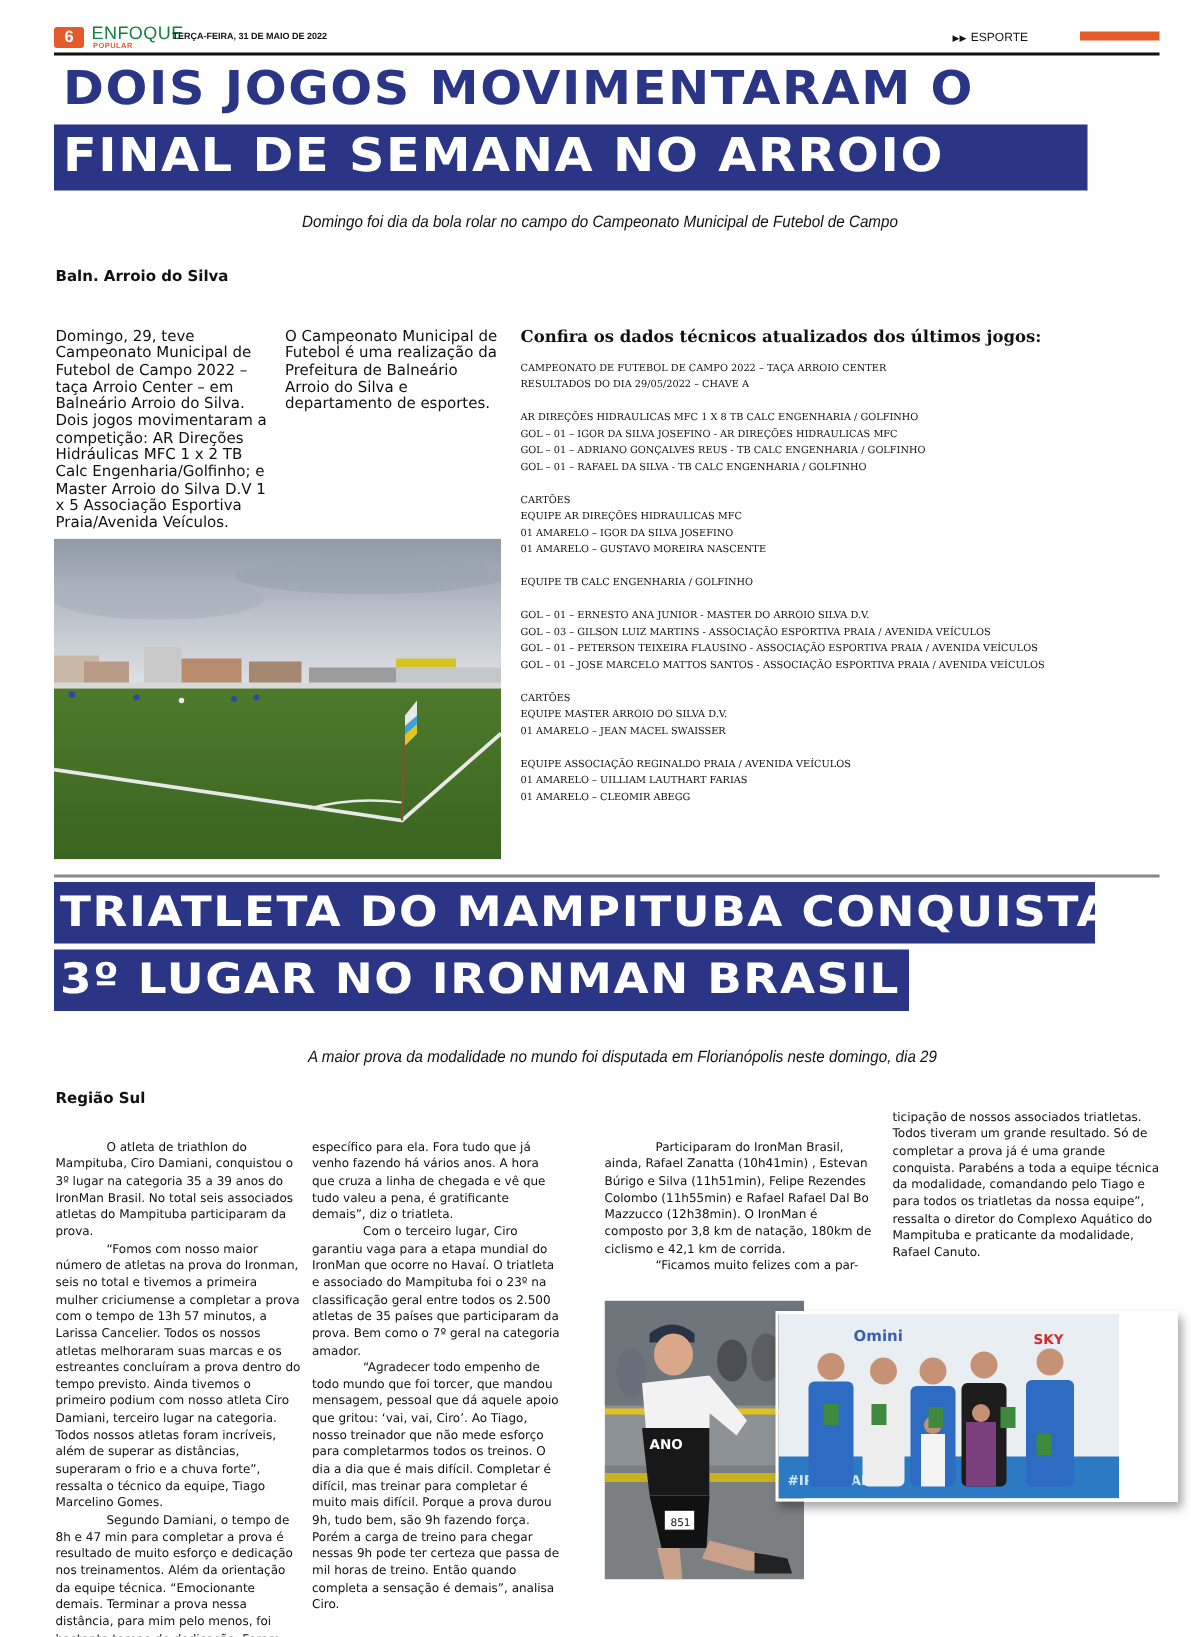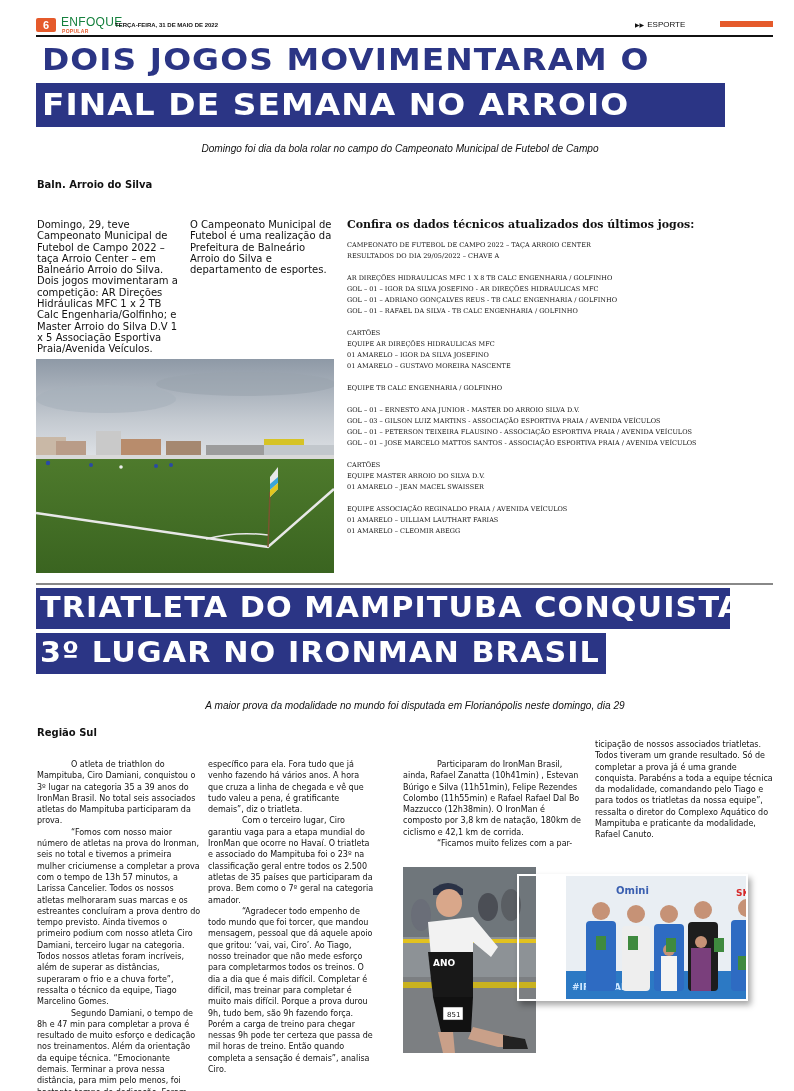--- a/index.html
+++ b/index.html
@@ -41,21 +41,21 @@
   
   .tech { position: absolute; left: 347px; top: 219px; width: 425px; font-family: "DejaVu Serif", serif; font-size: 6.5px; line-height: 11px; color: #111; }
   .tech-title { font-family: "DejaVu Serif", serif; font-weight: bold; font-size: 11px; line-height: 12px; margin-bottom: 9px; }
   .tech-line { white-space: nowrap; }
   .tech-gap { height: 11px; }
 
   
   .photo { position: absolute; overflow: hidden; }
   .field-photo { left: 36px; top: 359px; width: 298px; height: 214px; }
   .runner-photo { left: 403px; top: 867px; width: 133px; height: 186px; }
-  .podium-photo { left: 517px; top: 874px; width: 231px; height: 127px; box-shadow: 3px 4px 6px rgba(0,0,0,0.35); border: 2px solid #fff; padding-left: 47px; }
+  .podium-photo { left: 517px; top: 874px; width: 268px; height: 127px; box-shadow: 3px 4px 6px rgba(0,0,0,0.35); border: 2px solid #fff; }
 
   .mid-rule { position: absolute; left: 36px; top: 583px; width: 737px; height: 2px; background: #888; }
 
   .hl2a-bg { position: absolute; left: 36px; top: 588px; width: 694px; height: 41px; background: #2b3585; }
   .hl2a { left: 40px; top: 594px; color: #fff; font-size: 28px; transform: scaleX(1.08); transform-origin: left; }
   .hl2b-bg { position: absolute; left: 36px; top: 633px; width: 570px; height: 41px; background: #2b3585; }
   .hl2b { left: 40px; top: 639px; color: #fff; font-size: 28px; transform: scaleX(1.08); transform-origin: left; }
 
   .t1 { left: 37px; top: 759px; width: 165px; }
   .t2 { left: 208px; top: 759px; width: 168px; }

